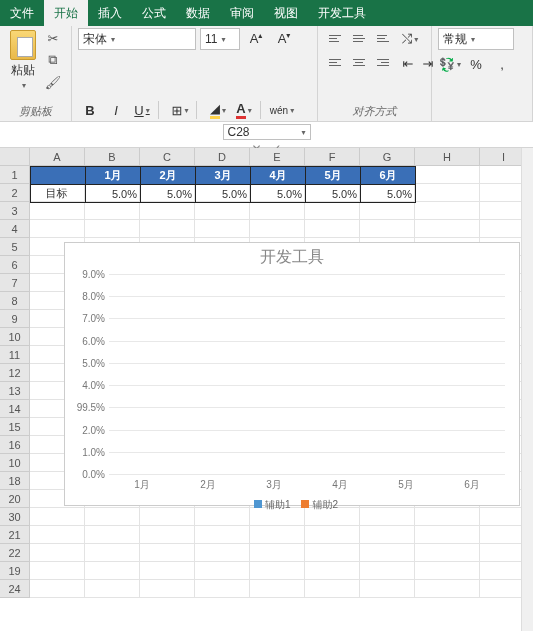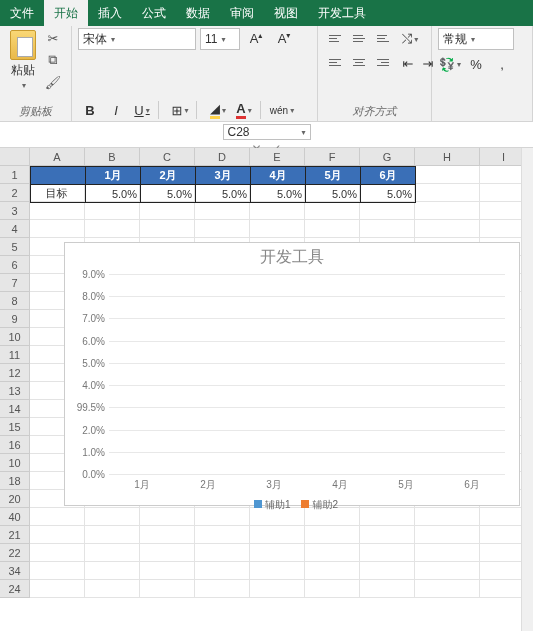--- a/index.html
+++ b/index.html
@@ -269,24 +269,24 @@
       <div class="rh">10</div>
       <div class="rh">11</div>
       <div class="rh">12</div>
       <div class="rh">13</div>
       <div class="rh">14</div>
       <div class="rh">15</div>
       <div class="rh">16</div>
       <div class="rh">10</div>
       <div class="rh">18</div>
       <div class="rh">20</div>
-      <div class="rh">40</div>
+      <div class="rh">30</div>
       <div class="rh">21</div>
       <div class="rh">22</div>
-      <div class="rh">34</div>
+      <div class="rh">19</div>
       <div class="rh">24</div>
     </div>
   <div class="cells" style="right:0">
     <div class="gridlines" id="gridlines">
         <div class="gl-row">
           <div class="gl-cell" style="width: 55px;"></div>
           <div class="gl-cell" style="width: 55px;"></div>
           <div class="gl-cell" style="width: 55px;"></div>
           <div class="gl-cell" style="width: 55px;"></div>
           <div class="gl-cell" style="width: 55px;"></div>

